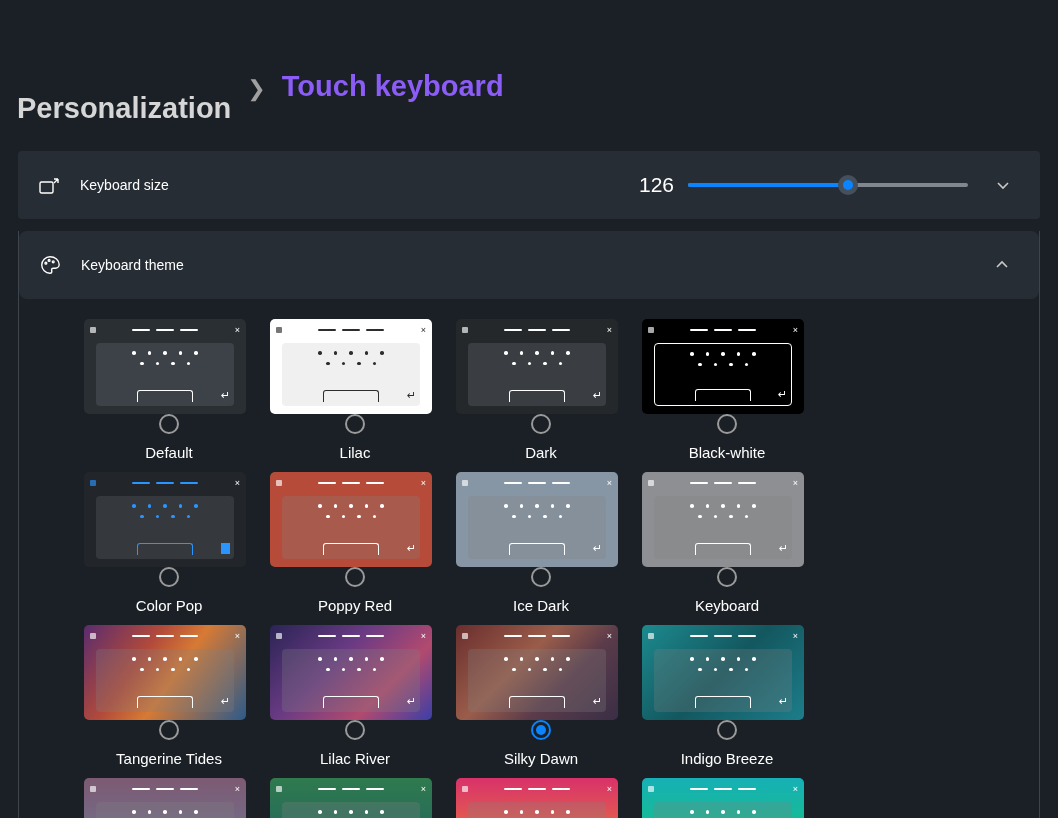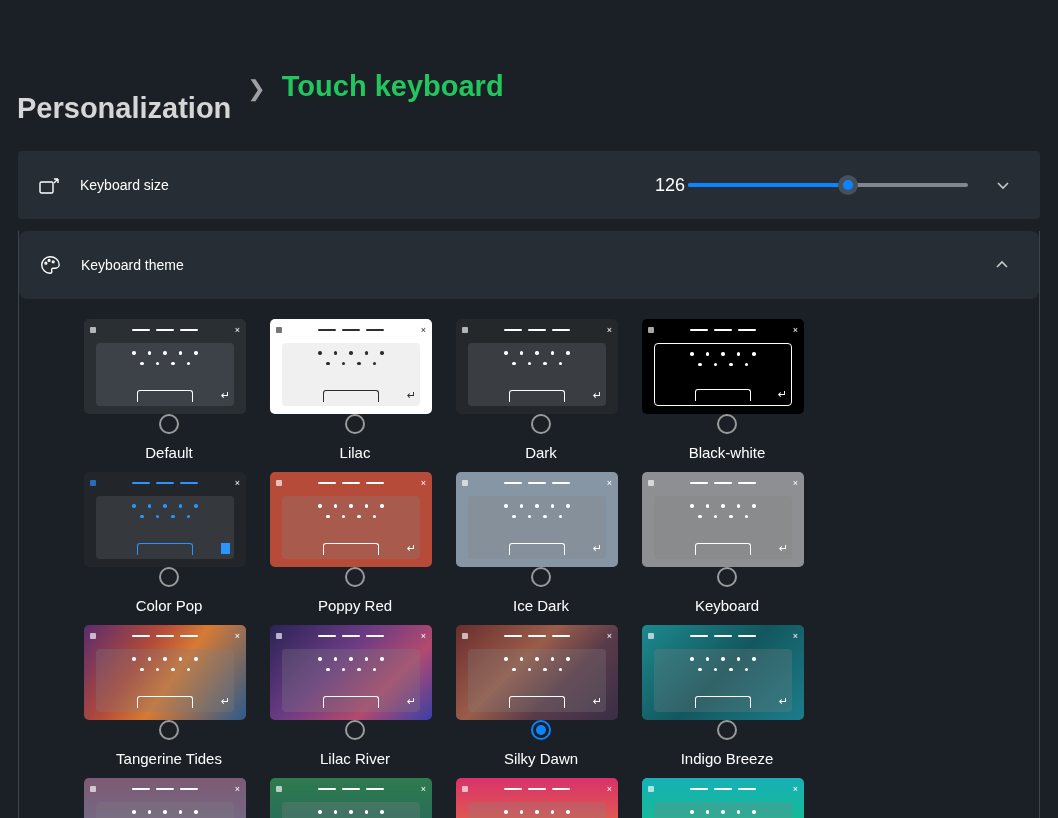--- a/index.html
+++ b/index.html
@@ -27,21 +27,21 @@
     display:flex;
     align-items:center;
     gap:16px;
     padding:50px 0 28px 17px;
     font-size:29px;
     font-weight:600;
     line-height:1;
   }
   .breadcrumb .parent{color:#d6d6d6; font-weight:600;margin-top:44px;}
   .breadcrumb .chevron{color:#a0a0a0; font-size:22px; font-weight:normal; margin-top:4px;}
-  .breadcrumb .current{color:#22c55e;}
+  .breadcrumb .current{color:#8b5cf6;}
   .setting-row{
     margin:0 18px;
     background:var(--panel);
     border-radius:4px;
     height:68px;
     display:flex;
     align-items:center;
     padding:0 22px 0 20px;
   }
   .setting-icon{
@@ -50,23 +50,23 @@
     display:flex; align-items:center; justify-content:center;
     color:#ffffff;
   }
   .setting-label{
     font-size:14px;
     color:var(--text);
     flex:0 0 auto;
   }
   .spacer{flex:1;}
   .slider-value{
-    font-size:18px;
+    font-size:21px;
     color:var(--text);
-    margin-right:3px;
+    margin-right:14px;
   }
   .slider{
     position:relative;
     width:280px;
     height:20px;
     margin-right:20px;
   }
   .slider-track{
     position:absolute; top:50%; left:0; right:0;
     height:4px; border-radius:2px;

